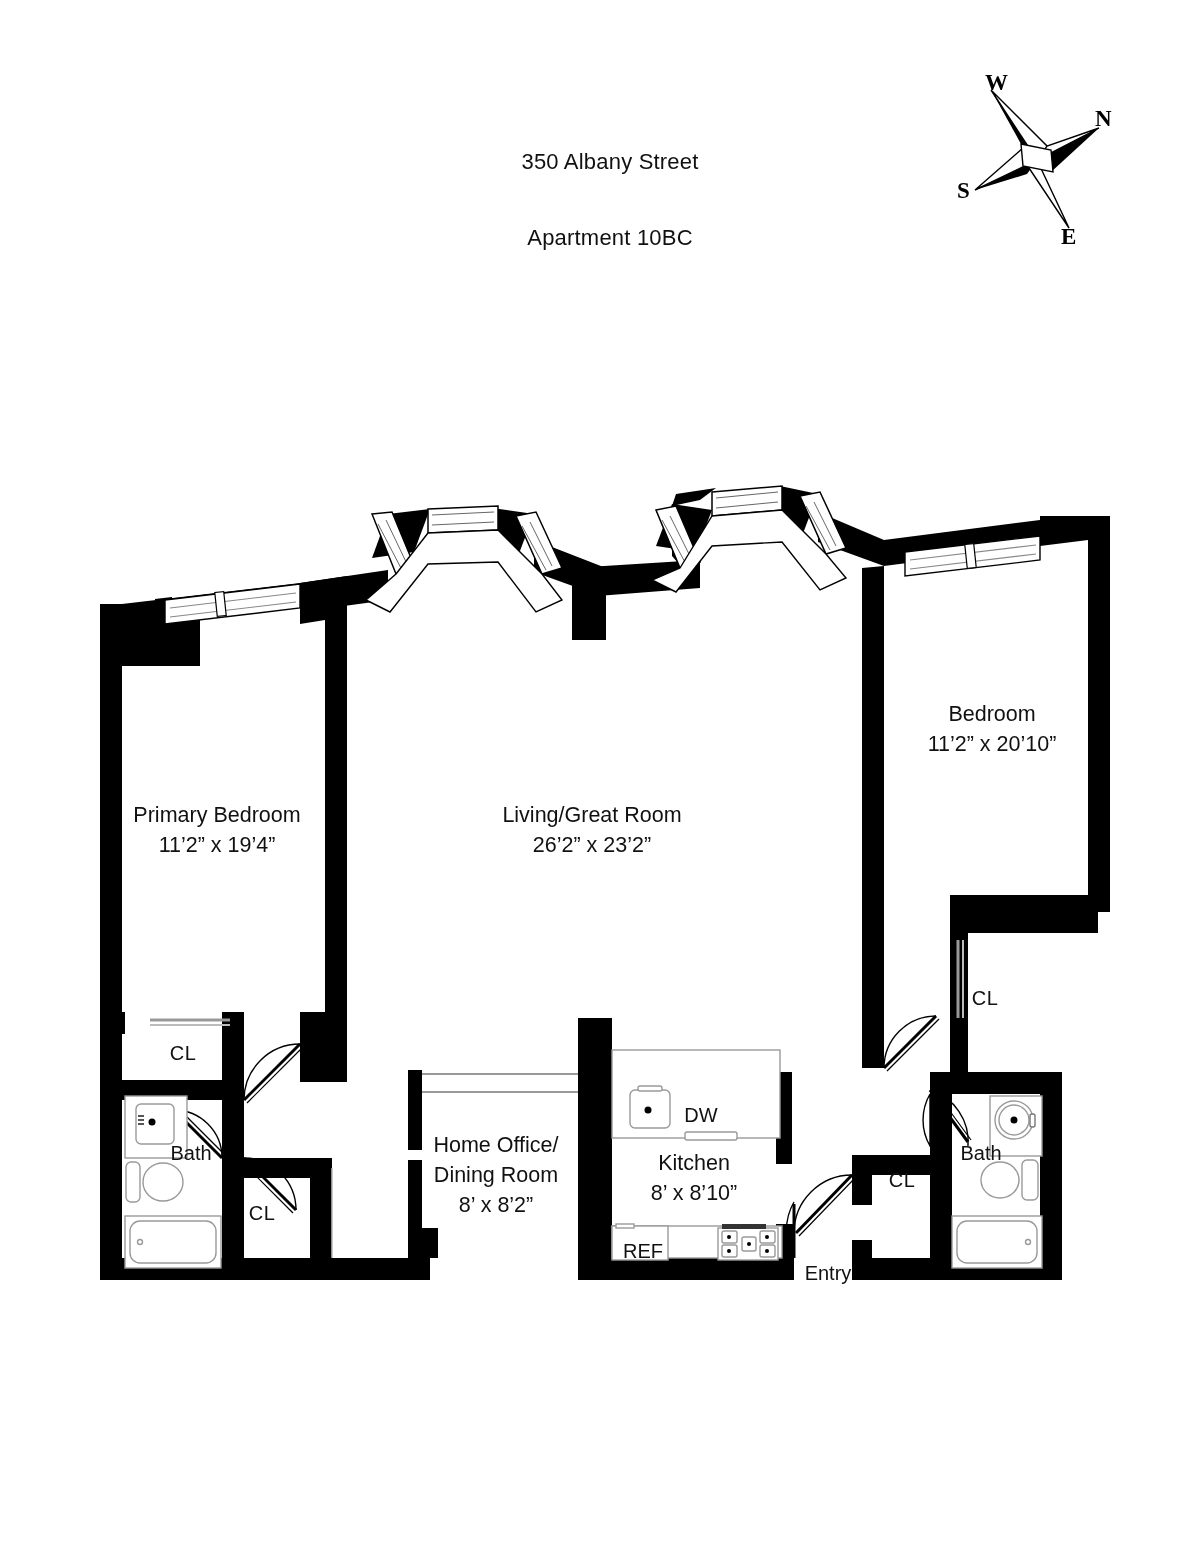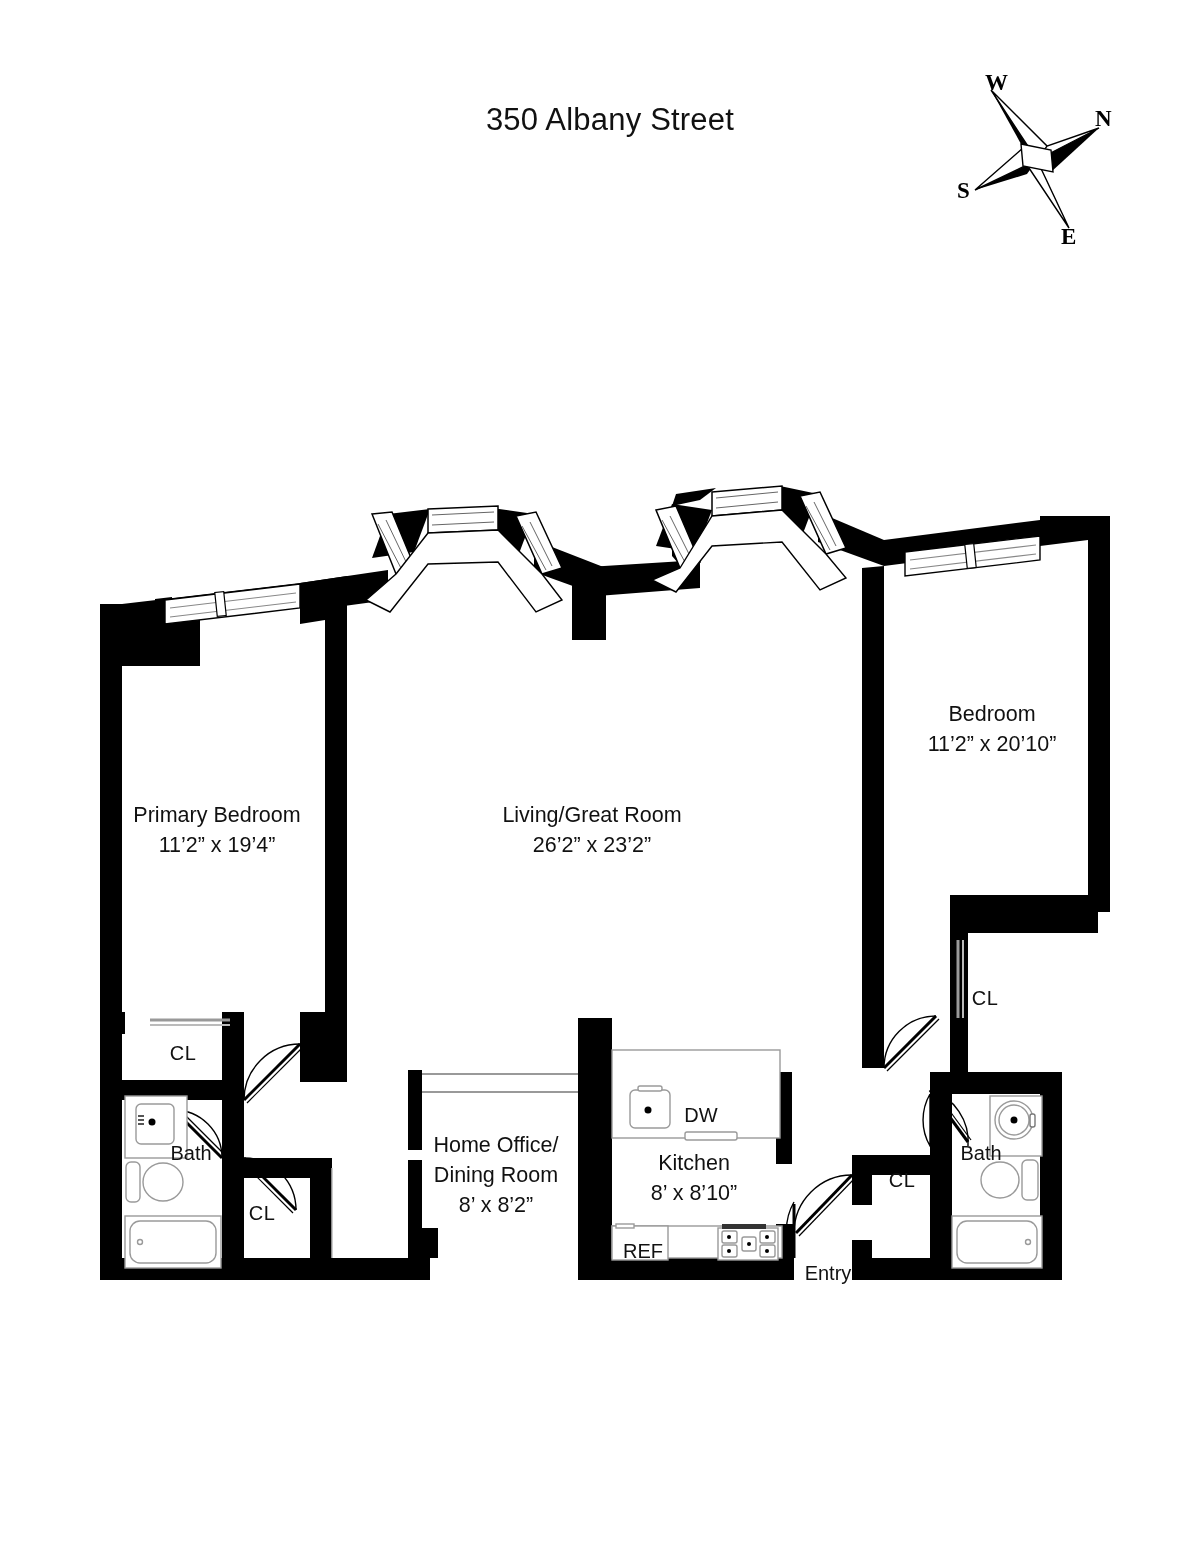--- a/index.html
+++ b/index.html
@@ -23,25 +23,26 @@
   }
   .title-block {
     position: absolute;
     left: 300px;
     top: 100px;
     width: 620px;
     text-align: center;
     line-height: 1.28;
   }
   .title-line {
-    font-size: 31px;
+    font-size: 22px;
     font-weight: 400;
     color: #111111;
     letter-spacing: 0.2px;
     display: block;
+    margin-top: 48px;
   }
   .compass {
     position: absolute;
     left: 955px;
     top: 68px;
     width: 170px;
     height: 180px;
   }
   .compass svg { display:block; }
   .compass-label {
@@ -72,20 +73,21 @@
     letter-spacing: 0.5px;
   }
 </style>
 </head>
 <body>
 
 <div id="page">
 
   <div class="title-block">
     <span class="title-line">350 Albany Street</span>
+    <span class="title-line">Apartment 10BC</span>
   </div>
 
   <div class="compass">
     <svg width="170" height="180" viewBox="0 0 170 180">
 
       <g>
 
         <polygon points="82,92 36,22 66,76" fill="#000"></polygon>
         <polygon points="82,92 36,22 96,82" fill="#fff" stroke="#000" stroke-width="1.4"></polygon>
 

